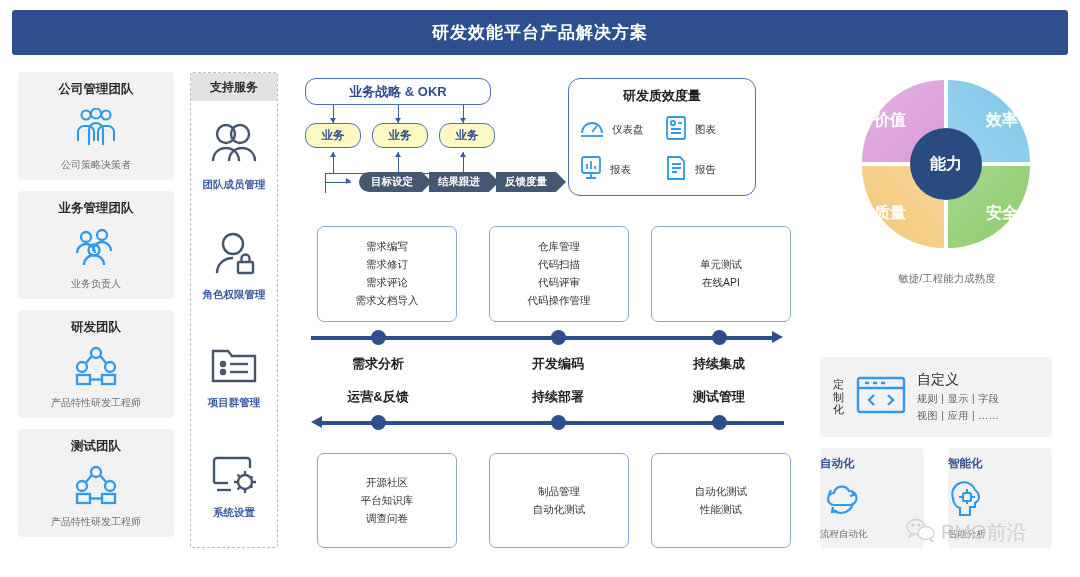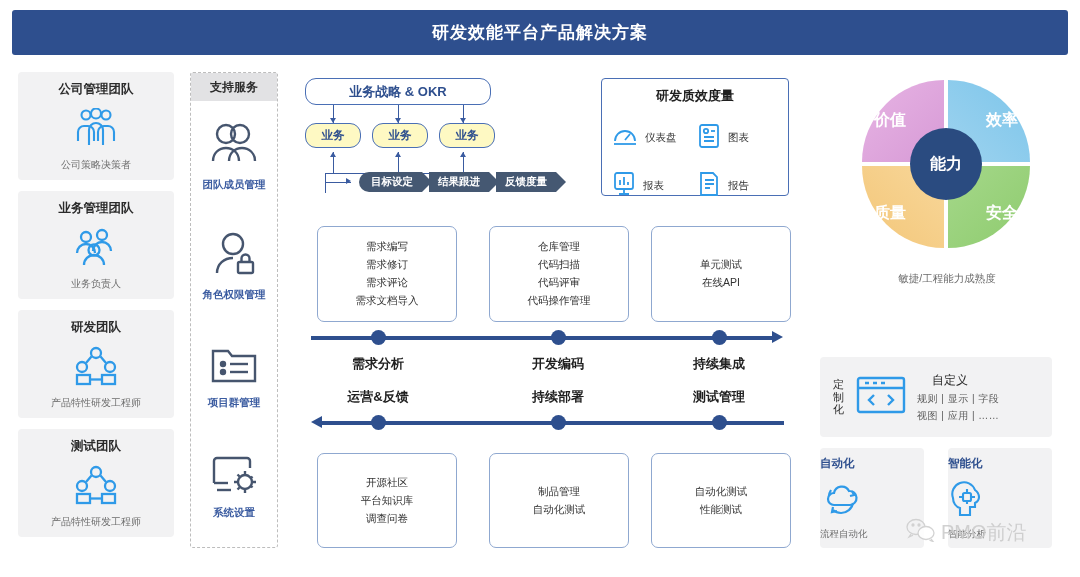--- a/index.html
+++ b/index.html
@@ -98,30 +98,30 @@
   }
   .chev.first { border-radius: 10px 0 0 10px; padding-left: 12px; }
   .chev::after {
     content: ''; position: absolute; right: -10px; top: 0;
     border-top: 10px solid transparent; border-bottom: 10px solid transparent;
     border-left: 10px solid #455872;
   }
 
   
   .metrics {
-    position: absolute; left: 601px; top: 78px; width: 188px; height: 118px;
-    border: 1.5px solid #4a6fb5; border-radius: 4px; background: #fff;
+    position: absolute; left: 568px; top: 78px; width: 188px; height: 118px;
+    border: 1.5px solid #4a6fb5; border-radius: 12px; background: #fff;
     padding: 8px 10px;
   }
   .metrics-title { text-align: center; font-size: 13px; font-weight: bold; color: #1f1f1f; }
   .metrics-grid {
     margin-top: 10px; display: grid; grid-template-columns: 1fr 1fr;
     row-gap: 10px; column-gap: 4px;
   }
-  .metric-item { display: flex; align-items: center; gap: 7px; margin-top: 8px; }
+  .metric-item { display: flex; align-items: center; gap: 7px; }
   .metric-label { font-size: 10.5px; color: #333; }
 
   
   .donut-wrap { position: absolute; left: 862px; top: 80px; width: 170px; }
   .donut { position: relative; width: 168px; height: 168px; }
   .quad { position: absolute; width: 82px; height: 82px; }
   .q-tl { left: 0; top: 0; border-radius: 82px 0 0 0; background: linear-gradient(135deg,#e7b4e4,#d79ad6); }
   .q-tr { right: 0; top: 0; border-radius: 0 82px 0 0; background: linear-gradient(225deg,#7cc5ea,#9ed3ef); }
   .q-bl { left: 0; bottom: 0; border-radius: 0 0 0 82px; background: linear-gradient(45deg,#f3c678,#f8d79a); }
   .q-br { right: 0; bottom: 0; border-radius: 0 0 82px 0; background: linear-gradient(315deg,#8ecb6e,#a5d88a); }
@@ -174,21 +174,21 @@
   .custom-card {
     position: absolute; left: 820px; top: 357px; width: 232px; height: 80px;
     background: #f2f2f3; border-radius: 4px; display: flex; align-items: center;
     padding: 0 12px; gap: 10px;
   }
   .custom-vtext {
     font-size: 11px; font-weight: normal; color: #2b2b2b; line-height: 1.15;
     width: 13px; text-align: center;
   }
   .custom-texts { display: flex; flex-direction: column; gap: 3px; }
-  .custom-title { font-size: 12px; color: #2b2b2b; margin-left: 15px; }
+  .custom-title { font-size: 14px; color: #2b2b2b; }
   .custom-line { font-size: 10px; color: #5d5d5d; letter-spacing: .5px; }
 
   .small-card {
     position: absolute; top: 448px; width: 104px; height: 100px;
     background: #f2f2f3; border-radius: 4px;
     display: flex; flex-direction: column; align-items: flex-start; padding-top: 8px;
   }
   .sc-title { font-size: 11.5px; font-weight: bold; color: #2e4f8e; }
   .sc-icon { flex: 1; display: flex; align-items: center; justify-content: center; }
   .sc-sub { font-size: 9.5px; color: #6e6e6e; padding-bottom: 7px; }

